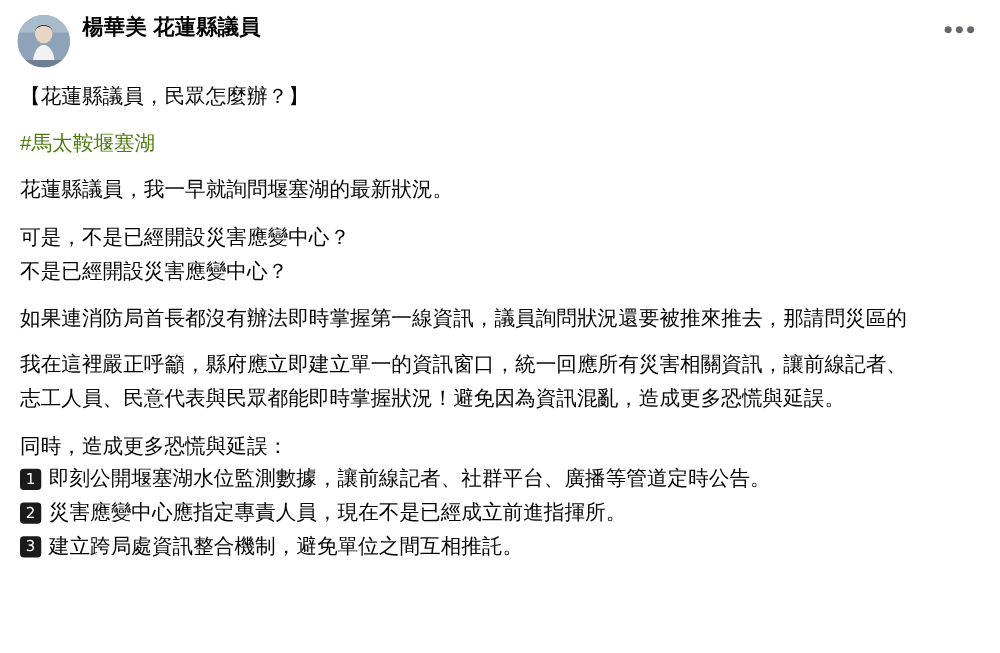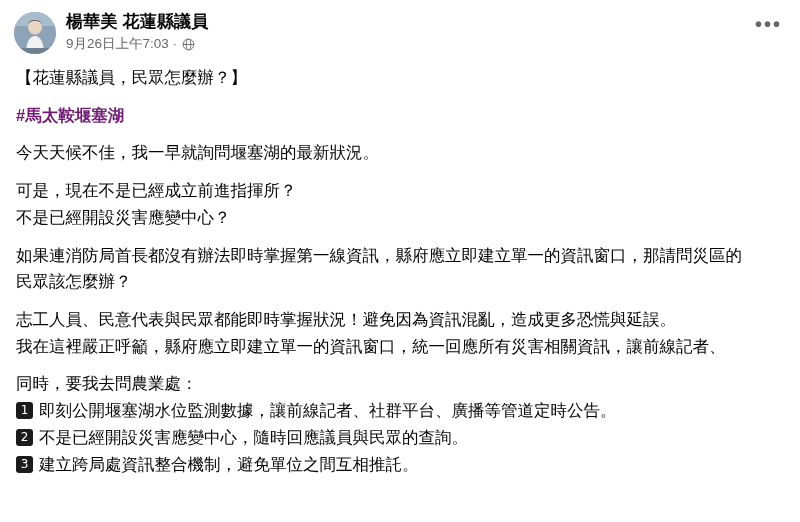--- a/index.html
+++ b/index.html
@@ -32,21 +32,21 @@
     overflow: hidden;
     flex: 0 0 42px;
     background: #b9c3cf;
     position: relative;
     margin-top: 2px;
   }
   .avatar svg { display: block; }
   .header-text {
     margin-left: 10px;
     display: flex;
-    flex-direction: column;
+    flex-direction: row;
     justify-content: space-between;
     padding-top: 1px;
   }
   .author {
     font-size: 17px;
     font-weight: bold;
     color: #050505;
     line-height: 22px;
     letter-spacing: 0.2px;
   }
@@ -85,22 +85,22 @@
     color: #050505;
     padding: 0 2px;
   }
   .post-body p {
     margin: 0;
   }
   .para-gap {
     height: 11px;
   }
   .hashtag {
-    color: #701a75;
-    font-weight: bold;
+    color: #4d7c0f;
+    font-weight: normal;
   }
   .numlist-line {
     display: flex;
     align-items: flex-start;
   }
   .numbox {
     display: inline-block;
     min-width: 17px;
     height: 17px;
     line-height: 17px;
@@ -129,61 +129,49 @@
         <rect x="0" y="0" width="42" height="42" fill="#8fa3b8"></rect>
         <rect x="0" y="0" width="42" height="14" fill="#a9bccb"></rect>
         <ellipse cx="21" cy="15" rx="7" ry="7.5" fill="#e8d5c4"></ellipse>
         <path d="M12 42 C12 30 16 24 21 24 C26 24 30 30 30 42 Z" fill="#f2f2f2"></path>
         <path d="M14 14 C14 7 28 7 28 14 C28 10 25 8 21 8 C17 8 14 10 14 14 Z" fill="#3a3a3a"></path>
         <rect x="0" y="36" width="42" height="6" fill="#6d7f90"></rect>
       </svg>
     </div>
     <div class="header-text">
       <div class="author">楊華美 花蓮縣議員</div>
-      <div class="meta">
-        <span>9月26日上午7:03</span>
-        <span class="dot">·</span>
-        <span class="globe-icon">
-          <svg width="13" height="13" viewBox="0 0 16 16">
-            <circle cx="8" cy="8" r="6.6" fill="none" stroke="#65676b" stroke-width="1.2"></circle>
-            <ellipse cx="8" cy="8" rx="2.8" ry="6.6" fill="none" stroke="#65676b" stroke-width="1.1"></ellipse>
-            <line x1="1.4" y1="8" x2="14.6" y2="8" stroke="#65676b" stroke-width="1.1"></line>
-          </svg>
-        </span>
-      </div>
     </div>
   </div>
 
   <div class="more-btn">•••</div>
 
   <div class="post-body">
     <p>【花蓮縣議員，民眾怎麼辦？】</p>
     <div class="para-gap"></div>
     <p class="hashtag">#馬太鞍堰塞湖</p>
     <div class="para-gap"></div>
-    <p>今天天候不佳，我一早就詢問堰塞湖的最新狀況。</p>
+    <p>花蓮縣議員，我一早就詢問堰塞湖的最新狀況。</p>
     <div class="para-gap"></div>
-    <p>可是，現在不是已經成立前進指揮所？</p>
+    <p>可是，不是已經開設災害應變中心？</p>
     <p>不是已經開設災害應變中心？</p>
     <div class="para-gap"></div>
-    <p>如果連消防局首長都沒有辦法即時掌握第一線資訊，縣府應立即建立單一的資訊窗口，那請問災區的</p>
-    <p>民眾該怎麼辦？</p>
+    <p>如果連消防局首長都沒有辦法即時掌握第一線資訊，議員詢問狀況還要被推來推去，那請問災區的</p>
     <div class="para-gap"></div>
+    <p>我在這裡嚴正呼籲，縣府應立即建立單一的資訊窗口，統一回應所有災害相關資訊，讓前線記者、</p>
     <p>志工人員、民意代表與民眾都能即時掌握狀況！避免因為資訊混亂，造成更多恐慌與延誤。</p>
-    <p>我在這裡嚴正呼籲，縣府應立即建立單一的資訊窗口，統一回應所有災害相關資訊，讓前線記者、</p>
     <div class="para-gap"></div>
-    <p>同時，要我去問農業處：</p>
+    <p>同時，造成更多恐慌與延誤：</p>
 
     <div class="numlist-line">
       <span class="numbox">1</span>
       <span class="numtext">即刻公開堰塞湖水位監測數據，讓前線記者、社群平台、廣播等管道定時公告。</span>
     </div>
     <div class="numlist-line">
       <span class="numbox">2</span>
-      <span class="numtext">不是已經開設災害應變中心，隨時回應議員與民眾的查詢。</span>
+      <span class="numtext">災害應變中心應指定專責人員，現在不是已經成立前進指揮所。</span>
     </div>
     <div class="numlist-line">
       <span class="numbox">3</span>
       <span class="numtext">建立跨局處資訊整合機制，避免單位之間互相推託。</span>
     </div>
 
   </div>
 
 </div>
 

